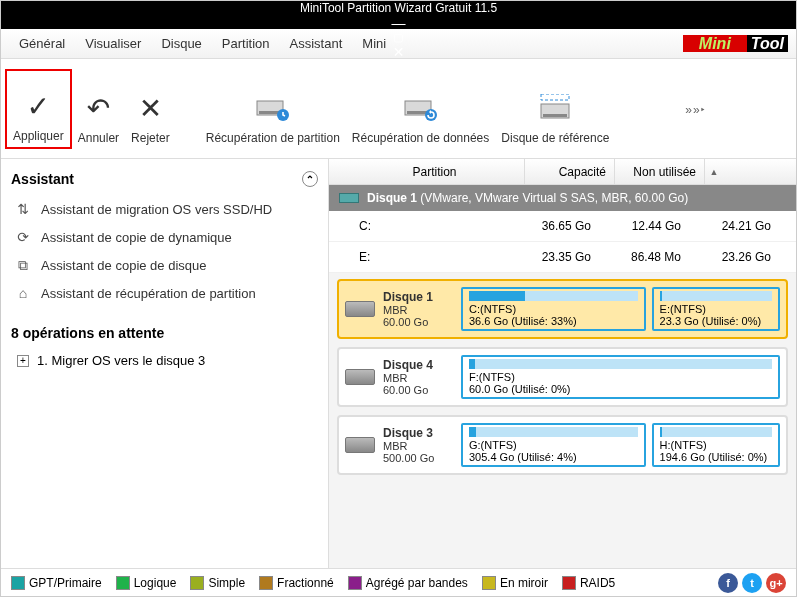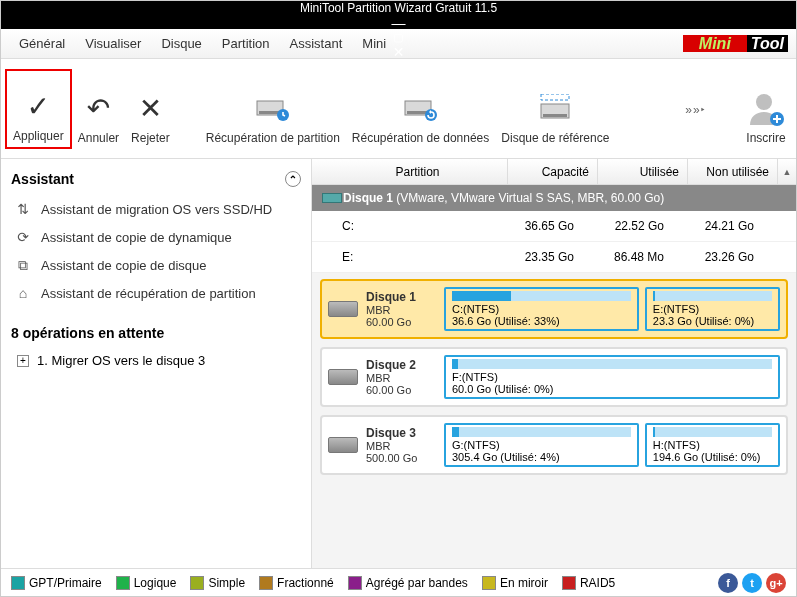--- a/index.html
+++ b/index.html
@@ -42,21 +42,21 @@
 
 
 .right { flex: 1; display: flex; flex-direction: column; background: #f8f8f8; }
 .rheader { display: flex; height: 26px; background: linear-gradient(#fff,#eee); border-bottom: 1px solid #ddd; font-size: 12px; }
 .rheader div { padding: 4px 8px; border-right: 1px solid #ddd; display: flex; align-items: center; }
 .col-part { flex: 0 0 180px; justify-content: center; }
 .col-cap, .col-used, .col-unused { flex: 0 0 90px; justify-content: flex-end; }
 .rheader .scroll-up { width: 18px; border: none; justify-content: center; color: #666; font-size: 9px; }
 
 .rlist { background: #fff; font-size: 12px; }
-.diskrow { background: #888; color: #fff; padding: 6px 10px; display: flex; align-items: center; gap: 1px; font-size: 12px; }
+.diskrow { background: #888; color: #fff; padding: 6px 10px; display: flex; align-items: center; gap: 8px; font-size: 12px; }
 .diskrow .diskicon { width: 20px; height: 10px; background: #5aa; border: 1px solid #377; }
 .diskrow b { font-weight: bold; }
 .partrow { display: flex; padding: 8px 0; border-bottom: 1px solid #f0f0f0; }
 .partrow .pname { flex: 0 0 180px; padding-left: 30px; }
 .partrow .pval { flex: 0 0 90px; text-align: right; padding-right: 8px; }
 
 
 .diskmap { background: #f4f4f4; padding: 6px 8px; flex: 1; overflow: auto; }
 .diskcard { border: 2px solid #ddd; border-radius: 4px; background: #fff; margin-bottom: 8px; display: flex; padding: 6px; gap: 6px; }
 .diskcard.sel { border-color: #f0b000; background: #ffe9a8; }
@@ -142,31 +142,20 @@
     <div class="ticon">
       <svg width="36" height="30" viewBox="0 0 36 30">
           <rect x="4" y="0" width="28" height="6" fill="none" stroke="#2e8ad8" stroke-dasharray="3 2"></rect>
           <rect x="4" y="10" width="28" height="14" fill="#d9d9d9" stroke="#888"></rect>
           <rect x="6" y="20" width="24" height="3" fill="#888"></rect>
         </svg>
     </div>
     <span>Disque de référence</span>
   </div>
   <div class="more">»»‣</div>
-  <div class="toolbtn inscrire">
-    <div class="ticon">
-      <svg width="40" height="40" viewBox="0 0 40 40">
-          <circle cx="18" cy="13" r="8" fill="#bfbfbf"></circle>
-          <path d="M4 36c0-8 6-13 14-13s14 5 14 13z" fill="#bfbfbf"></path>
-          <circle cx="31" cy="30" r="7" fill="#2e8ad8"></circle>
-          <path d="M31 26v8M27 30h8" stroke="#fff" stroke-width="2"></path>
-        </svg>
-    </div>
-    <span>Inscrire</span>
-  </div>
 </div>
 
 <div class="main">
 
   <div class="left">
     <h3>
       <span>Assistant</span>
       <span class="collapse">⌃</span>
     </h3>
     <div id="wizlist">
@@ -198,35 +187,34 @@
           </div>
         </div>
     </div>
   </div>
 
   <div class="right">
     <div class="rheader">
       <div style="width:14px;border:none"></div>
       <div class="col-part">Partition</div>
       <div class="col-cap">Capacité</div>
-      <div class="col-used">Utilisée</div>
       <div class="col-unused">Non utilisée</div>
       <div class="scroll-up">▲</div>
     </div>
     <div class="rlist">
       <div class="diskrow">
         <span class="diskicon"></span>
         <span><b>Disque 1</b>
         <span>(VMware, VMware Virtual S SAS, MBR, 60.00 Go)</span></span>
       </div>
       <div id="partrows">
           <div class="partrow">
             <div class="pname">C:</div>
             <div class="pval">36.65 Go</div>
-            <div class="pval">22.52 Go</div>
+            <div class="pval">12.44 Go</div>
             <div class="pval">24.21 Go</div>
           </div>
           <div class="partrow">
             <div class="pname">E:</div>
             <div class="pval">23.35 Go</div>
             <div class="pval">86.48 Mo</div>
             <div class="pval">23.26 Go</div>
           </div>
         </div>
     </div>
@@ -247,21 +235,21 @@
             <div class="bar">
               <div class="fill" style="width:2%"></div>
             </div>
             <div class="pinfo">E:(NTFS)</div>
             <div class="pinfo">23.3 Go (Utilisé: 0%)</div>
           </div>
         </div>
         <div class="diskcard">
           <div class="diskinfo">
             <span class="dicon"></span>
-            <span class="dtxt"><b>Disque 2</b><br>MBR<br>60.00 Go</span>
+            <span class="dtxt"><b>Disque 4</b><br>MBR<br>60.00 Go</span>
           </div>
           <div class="partbox" style="flex:1">
             <div class="bar">
               <div class="fill" style="width:2%"></div>
             </div>
             <div class="pinfo">F:(NTFS)</div>
             <div class="pinfo">60.0 Go (Utilisé: 0%)</div>
           </div>
         </div>
         <div class="diskcard">

